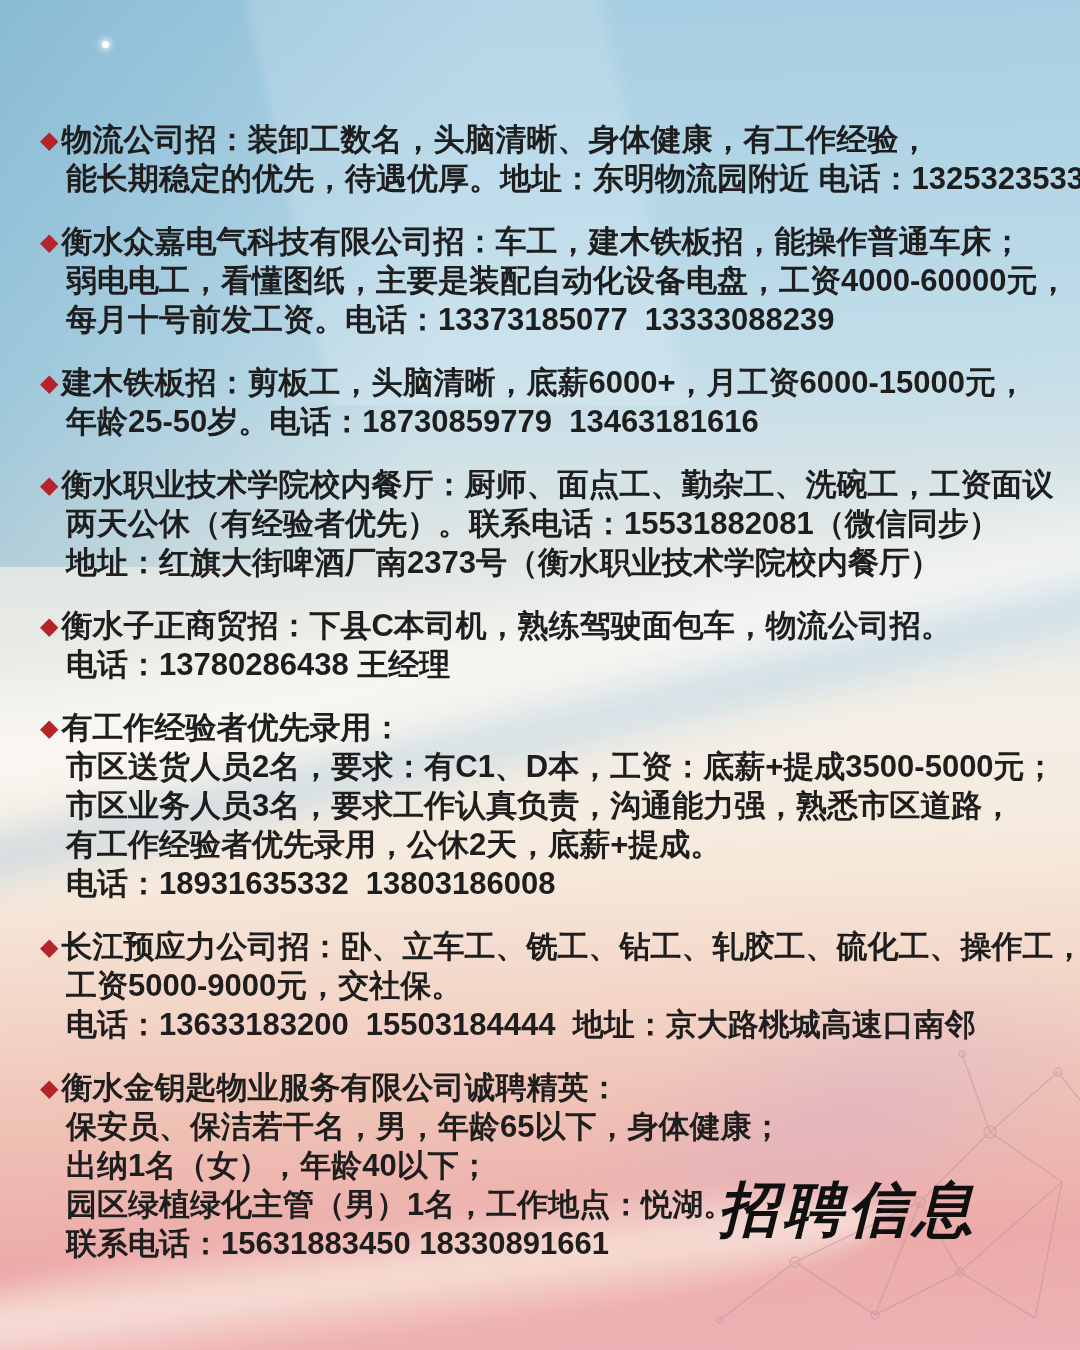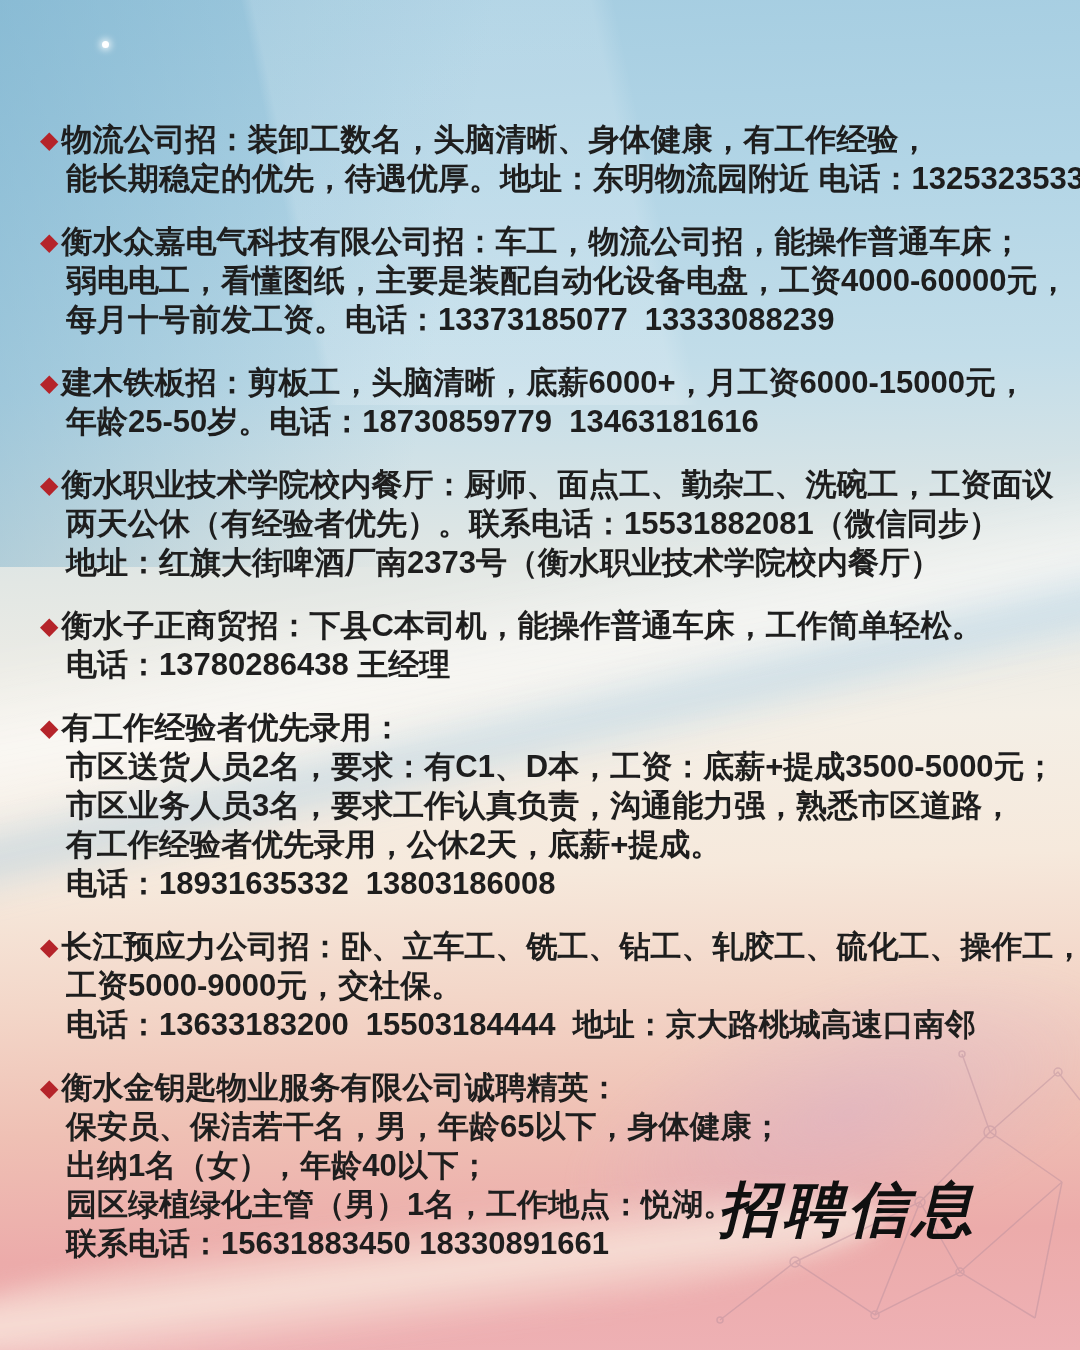--- a/index.html
+++ b/index.html
@@ -109,38 +109,38 @@
   </svg>
 
   <main class="listings">
 
     <section class="listing">
       <div class="line"><span class="bullet">◆</span><span>物流公司招：装卸工数名，头脑清晰、身体健康，有工作经验，</span></div>
       <div class="line cont">能长期稳定的优先，待遇优厚。地址：东明物流园附近 电话：13253235333</div>
     </section>
 
     <section class="listing">
-      <div class="line"><span class="bullet">◆</span><span>衡水众嘉电气科技有限公司招：车工，物流公司招，能操作普通车床；</span></div>
+      <div class="line"><span class="bullet">◆</span><span>衡水众嘉电气科技有限公司招：车工，建木铁板招，能操作普通车床；</span></div>
       <div class="line cont">弱电电工，看懂图纸，主要是装配自动化设备电盘，工资4000-60000元，</div>
       <div class="line cont">每月十号前发工资。电话：13373185077  13333088239</div>
     </section>
 
     <section class="listing">
       <div class="line"><span class="bullet">◆</span><span>建木铁板招：剪板工，头脑清晰，底薪6000+，月工资6000-15000元，</span></div>
       <div class="line cont">年龄25-50岁。电话：18730859779  13463181616</div>
     </section>
 
     <section class="listing">
       <div class="line"><span class="bullet">◆</span><span>衡水职业技术学院校内餐厅：厨师、面点工、勤杂工、洗碗工，工资面议</span></div>
       <div class="line cont">两天公休（有经验者优先）。联系电话：15531882081（微信同步）</div>
       <div class="line cont">地址：红旗大街啤酒厂南2373号（衡水职业技术学院校内餐厅）</div>
     </section>
 
     <section class="listing">
-      <div class="line"><span class="bullet">◆</span><span>衡水子正商贸招：下县C本司机，能操作普通车床，工作简单轻松。</span></div>
+      <div class="line"><span class="bullet">◆</span><span>衡水子正商贸招：下县C本司机，熟练驾驶面包车，物流公司招。</span></div>
       <div class="line cont">电话：13780286438 王经理</div>
     </section>
 
     <section class="listing">
       <div class="line"><span class="bullet">◆</span><span>有工作经验者优先录用：</span></div>
       <div class="line cont">市区送货人员2名，要求：有C1、D本，工资：底薪+提成3500-5000元；</div>
       <div class="line cont">市区业务人员3名，要求工作认真负责，沟通能力强，熟悉市区道路，</div>
       <div class="line cont">有工作经验者优先录用，公休2天，底薪+提成。</div>
       <div class="line cont">电话：18931635332  13803186008</div>
     </section>

